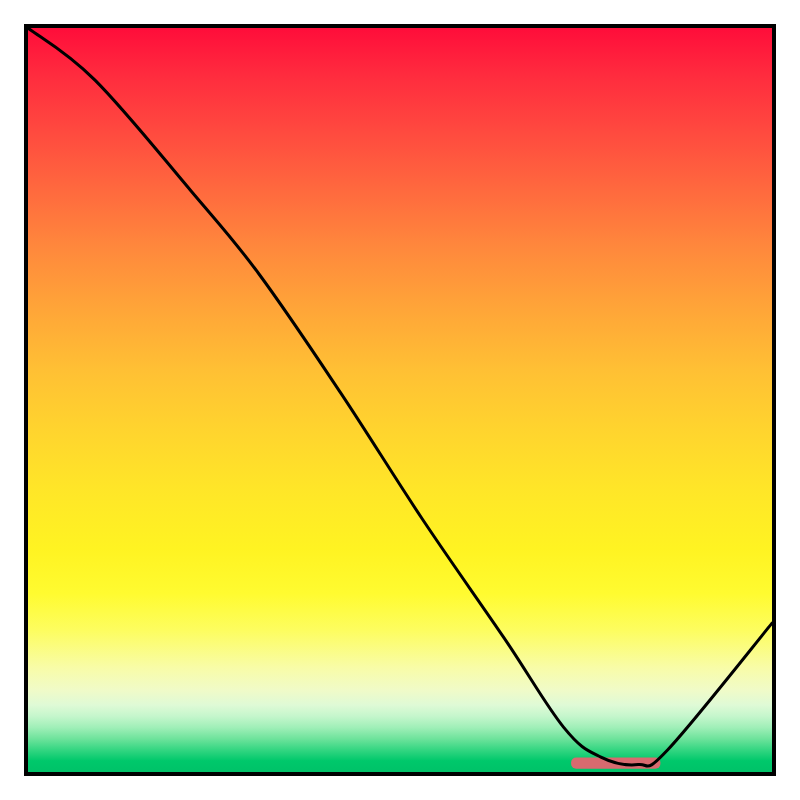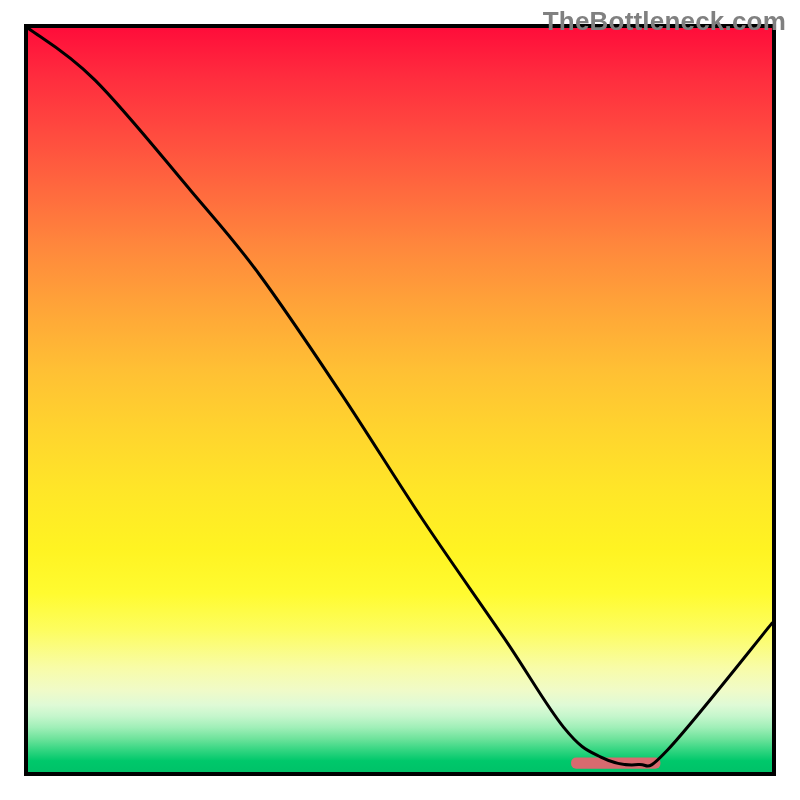--- a/index.html
+++ b/index.html
@@ -72,21 +72,20 @@
   }
   .bar {
     fill: #d86a6f;
     stroke: none;
   }
 </style>
 </head>
 <body>
 
 <div class="wrap">
-  <div class="watermark">TheBottleneck.com</div>
 
   <div class="plot-frame">
     <div class="gradient"></div>
 
     <svg class="curve" viewBox="0 0 744 744" preserveAspectRatio="none">
       <rect class="bar" rx="5" ry="5" x="543.1" y="729.5" width="89.3" height="11.2"></rect>
       <path fill="none" stroke="#000" stroke-width="3" stroke-linejoin="round" stroke-linecap="round" d="M 0.0 0.0 C 12.1 9.4, 37.5 22.6, 67.0 52.1 C 96.4 81.5, 134.2 128.9, 163.7 163.7 C 193.1 198.5, 203.9 209.4, 230.6 245.5 C 257.4 281.7, 283.0 320.4, 312.5 364.6 C 341.9 408.8, 364.9 446.8, 394.3 491.0 C 423.8 535.2, 450.7 572.6, 476.2 610.1 C 501.6 647.6, 518.3 677.9, 535.7 699.4 C 553.1 720.8, 559.5 722.4, 572.9 729.1 C 586.3 735.8, 598.0 737.9, 610.1 736.6 C 622.1 735.2, 615.7 747.1, 639.8 721.7 C 663.9 696.2, 725.3 618.0, 744.0 595.2"></path>
     </svg>
   </div>
 </div>

